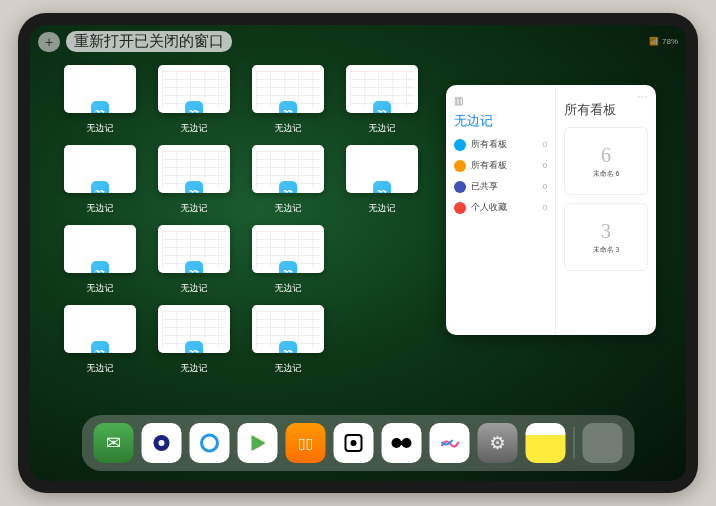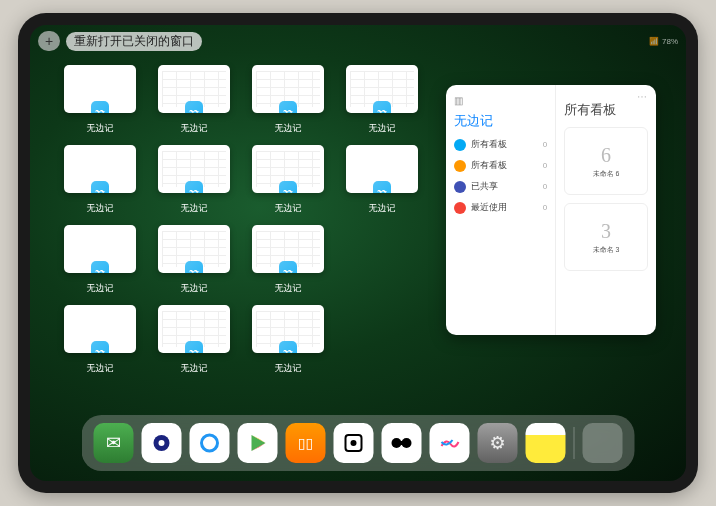--- a/index.html
+++ b/index.html
@@ -31,21 +31,21 @@
   width: 22px; height: 20px;
   background: rgba(200,200,200,0.7);
   border-radius: 10px;
   display: flex; align-items: center; justify-content: center;
   font-size: 14px; color: #333;
 }
 .reopen-pill {
   background: rgba(230,230,230,0.8);
   border-radius: 10px;
   padding: 1px 8px;
-  font-size: 12px; color: #222;
+  font-size: 15px; color: #222;
 }
 .status-icons {
   margin-left: auto; font-size: 8px; color: rgba(255,255,255,0.6);
   display: flex; gap: 3px;
 }
 .grid-area {
   position: absolute; top: 40px; left: 30px;
   width: 360px;
   display: grid;
   grid-template-columns: repeat(4, 80px);
@@ -285,21 +285,21 @@
               <span>所有看板</span>
               <span class="cat-count">0</span>
             </div>
             <div class="cat-item">
               <span class="cat-icon" style="background:#3f51b5"></span>
               <span>已共享</span>
               <span class="cat-count">0</span>
             </div>
             <div class="cat-item">
               <span class="cat-icon" style="background:#f44336"></span>
-              <span>最近使用</span>
+              <span>个人收藏</span>
               <span class="cat-count">0</span>
             </div>
           </div>
       </div>
       <div class="panel-right">
         <div class="panel-title dark">所有看板</div>
         <div id="boards">
             <div class="board-card">
               <div class="board-glyph">6</div>
               <div class="board-label">未命名 6</div>

